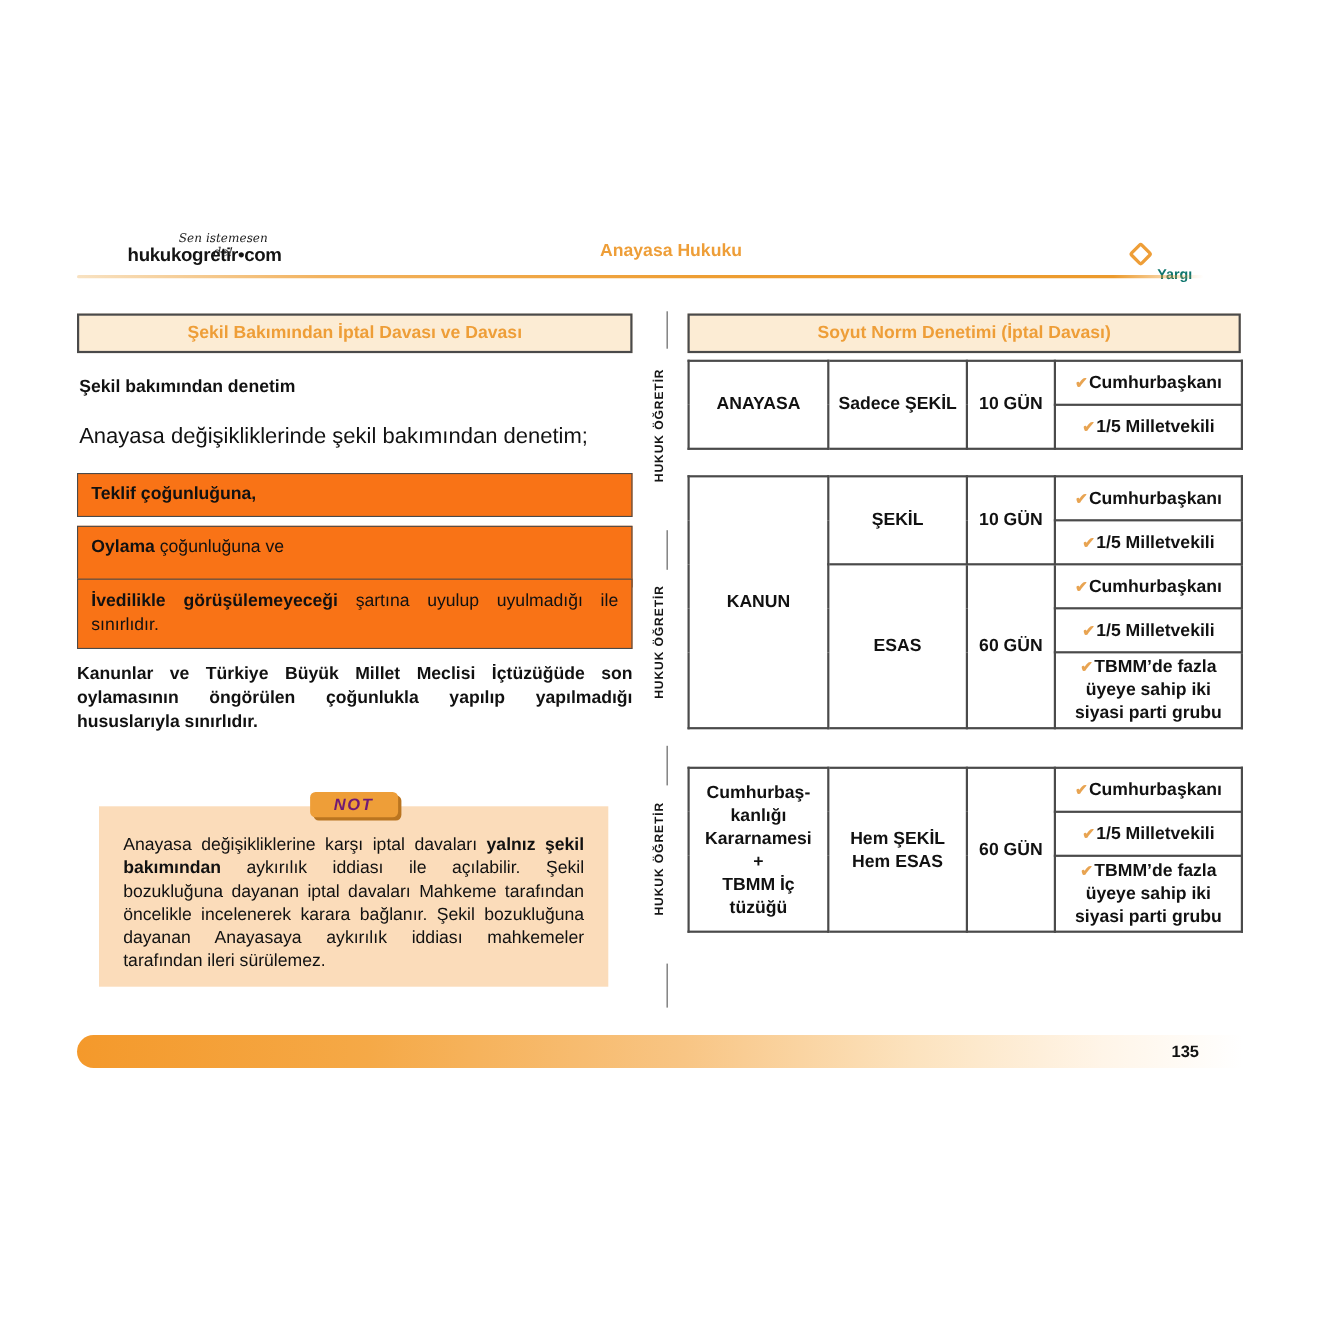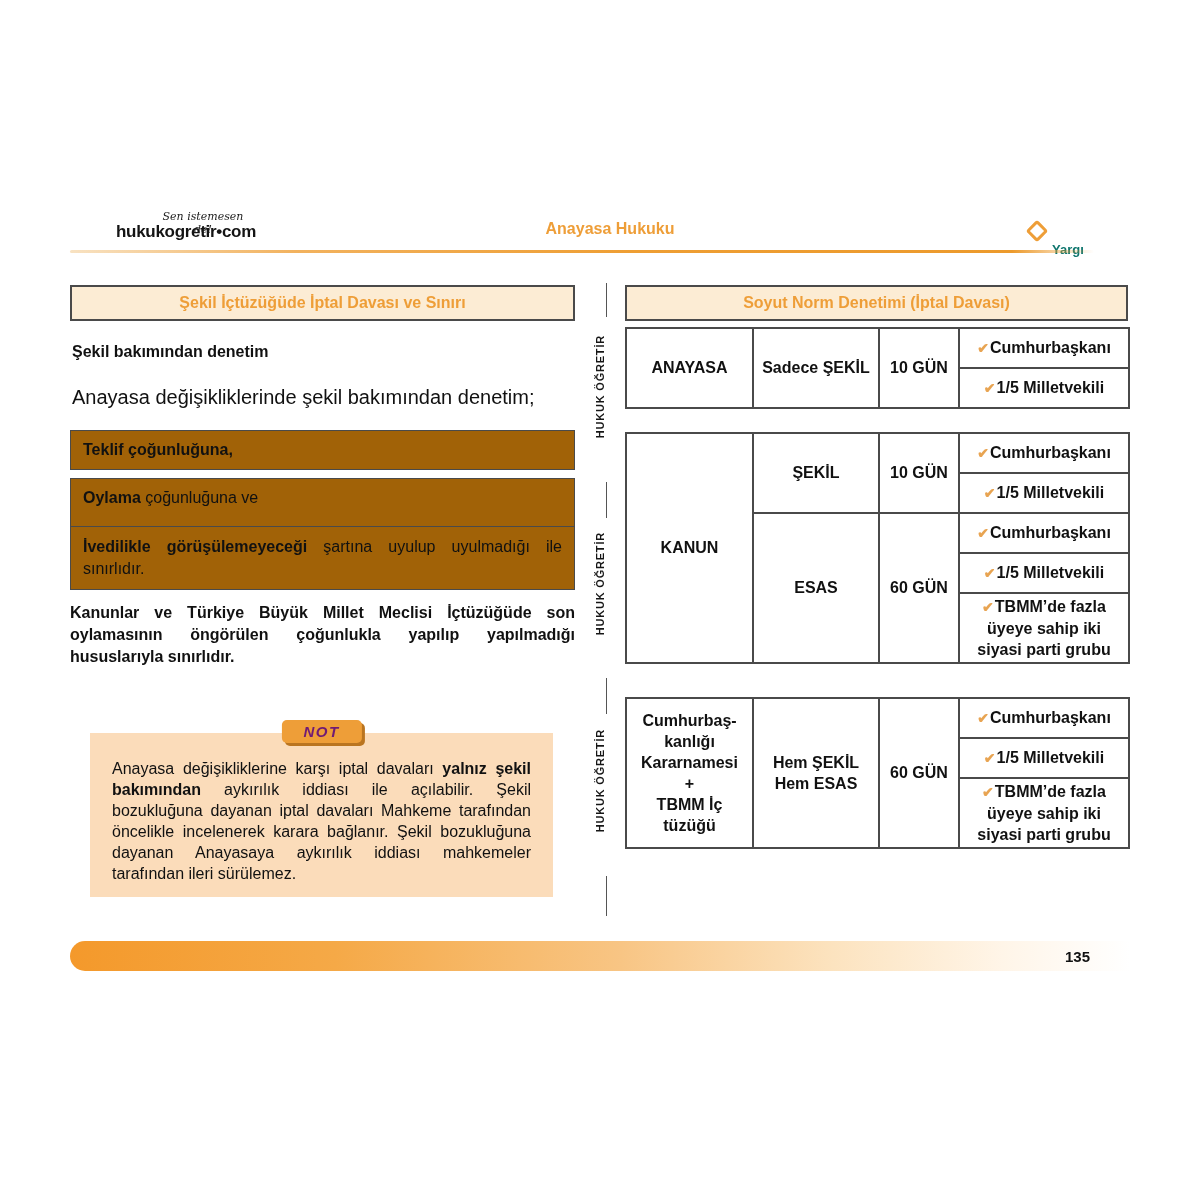--- a/index.html
+++ b/index.html
@@ -23,21 +23,21 @@
   .title-box{height:36px;border:2px solid var(--border,#4A4A4A);background:var(--peach,#FCECD4);
       display:flex;align-items:center;justify-content:center;font-size:16px;font-weight:bold;
       color:var(--accent,#EE9E38);box-sizing:border-box;}
   .title-left{left:70px;top:285px;width:505px;}
   .title-right{left:625px;top:285px;width:503px;}
 
   
   .left-heading{left:72px;top:343px;font-size:16px;font-weight:bold;}
   .left-intro{left:72px;top:386px;font-size:20px;}
   .rule-box{left:70px;width:505px;border:1.5px solid var(--border,#4A4A4A);
-      box-sizing:border-box;background:#a16207;font-size:16px;padding:0 12px;}
+      box-sizing:border-box;background:#f97316;font-size:16px;padding:0 12px;}
   .rule-1{top:430px;height:40px;line-height:37px;}
   .rule-2{top:478px;height:56px;line-height:37px;}
   .rule-3{top:526px;height:64px;padding-top:9px;line-height:22px;text-align:justify;}
   .rule-box b{font-weight:bold;}
   .emph-par{left:70px;top:602px;width:505px;font-size:16px;font-weight:bold;
       line-height:22px;text-align:justify;}
 
   
   .note-box{left:90px;top:733px;width:463px;height:164px;background:var(--note-bg,#FBDCBA);}
   .note-label{position:absolute;left:50%;top:-13px;transform:translateX(-50%);
@@ -75,21 +75,21 @@
 
 <div class="page">
 
   <div class="abs logo-tagline">Sen istemesen de!</div>
   <div class="abs logo-text">hukukogretir•com</div>
   <div class="abs page-title">Anayasa Hukuku</div>
   <div class="abs diamond"></div>
   <div class="abs section-label">Yargı</div>
   <div class="abs header-underline"></div>
 
-  <div class="abs title-box title-left">Şekil İçtüzüğüde İptal Davası ve Sınırı</div>
+  <div class="abs title-box title-left">Şekil Bakımından İptal Davası ve Davası</div>
   <div class="abs left-heading">Şekil bakımından denetim</div>
   <div class="abs left-intro">Anayasa değişikliklerinde şekil bakımından denetim;</div>
 
   <div class="abs rule-box rule-1">
     <b>Teklif çoğunluğuna,</b><span></span>
   </div>
   <div class="abs rule-box rule-2">
     <b>Oylama</b><span> çoğunluğuna ve</span>
   </div>
   <div class="abs rule-box rule-3">

